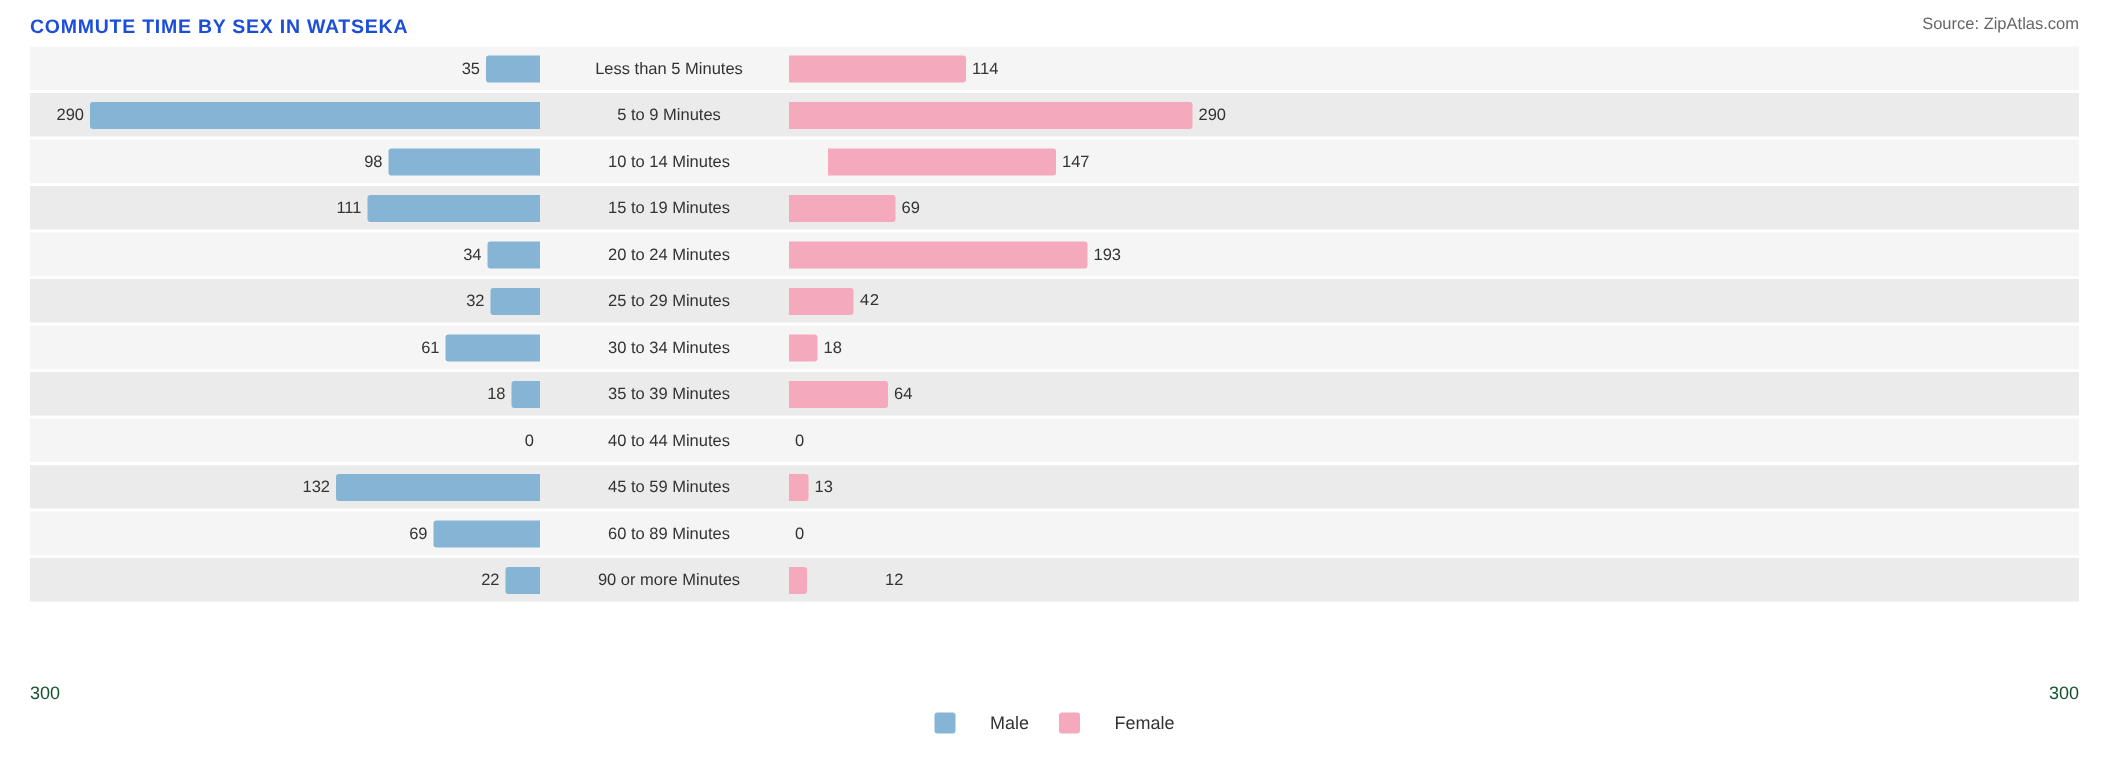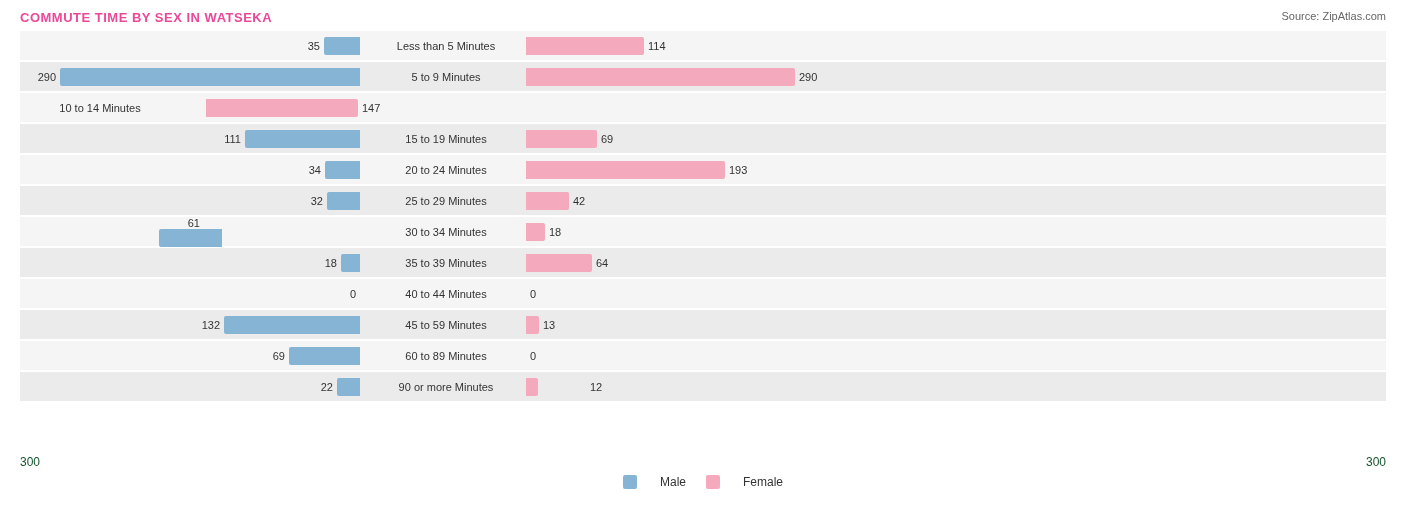--- a/index.html
+++ b/index.html
@@ -15,21 +15,21 @@
       height: 522px;
       padding: 10px 20px 40px 20px;
       position: relative;
       background: #fff;
     }
     .title {
       font-size: 13px;
       font-weight: bold;
       text-transform: uppercase;
       letter-spacing: 0.5px;
-      color: #ec4899;
+      color: #1d4ed8;
       margin-bottom: 6px;
     }
     .source {
       position: absolute;
       top: 10px;
       right: 20px;
       font-size: 11px;
       color: #666;
     }
     .chart-area {
@@ -150,20 +150,24 @@
         <span class="left-value">290</span>
         <div class="left-bar" style="width:300px;"></div>
       </div>
       <div class="label-section" style="width:160px;">5 to 9 Minutes</div>
       <div class="right-section" style="width:346px;">
         <div class="right-bar" style="width:269px;"></div>
         <span class="right-value">290</span>
       </div>
     </div>
       <div class="row">
+      <div class="left-section" style="width:346px;">
+        <span class="left-value">98</span>
+        <div class="left-bar" style="width:101px;"></div>
+      </div>
       <div class="label-section" style="width:160px;">10 to 14 Minutes</div>
       <div class="right-section" style="width:346px;margin-left:26px;">
         <div class="right-bar" style="width:152px;"></div>
         <span class="right-value">147</span>
       </div>
     </div>
       <div class="row">
       <div class="left-section" style="width:346px;">
         <span class="left-value">111</span>
         <div class="left-bar" style="width:115px;"></div>
@@ -184,27 +188,27 @@
         <div class="right-bar" style="width:199px;"></div>
         <span class="right-value">193</span>
       </div>
     </div>
       <div class="row">
       <div class="left-section" style="width:346px;">
         <span class="left-value">32</span>
         <div class="left-bar" style="width:33px;"></div>
       </div>
       <div class="label-section" style="width:160px;">25 to 29 Minutes</div>
-      <div class="right-section" style="width:346px;">
+      <div class="right-section" style="width:346px;font-family:Liberation Mono, monospace;">
         <div class="right-bar" style="width:43px;"></div>
         <span class="right-value">42</span>
       </div>
     </div>
       <div class="row">
-      <div class="left-section" style="width:346px;flex-direction:column;">
+      <div class="left-section" style="width:346px;">
         <span class="left-value">61</span>
         <div class="left-bar" style="width:63px;"></div>
       </div>
       <div class="label-section" style="width:160px;">30 to 34 Minutes</div>
       <div class="right-section" style="width:346px;">
         <div class="right-bar" style="width:19px;"></div>
         <span class="right-value">18</span>
       </div>
     </div>
       <div class="row">

